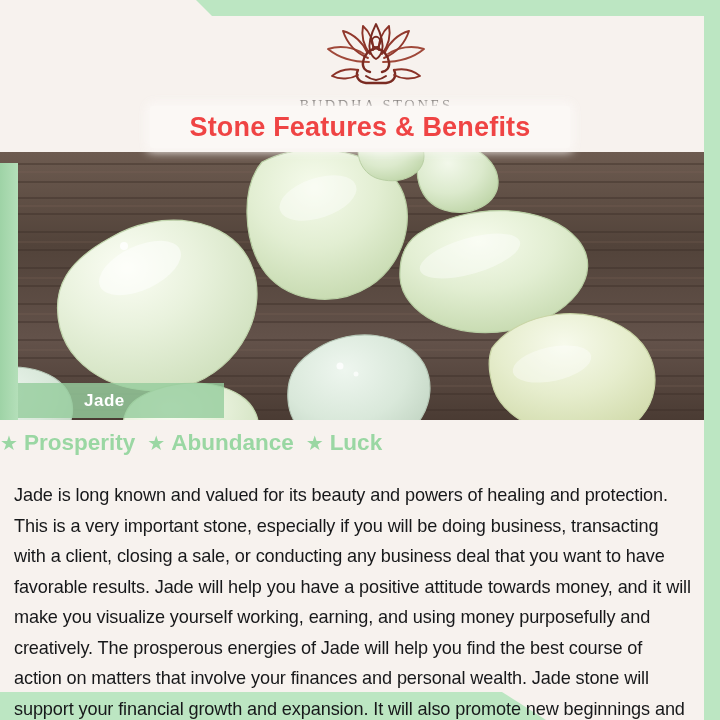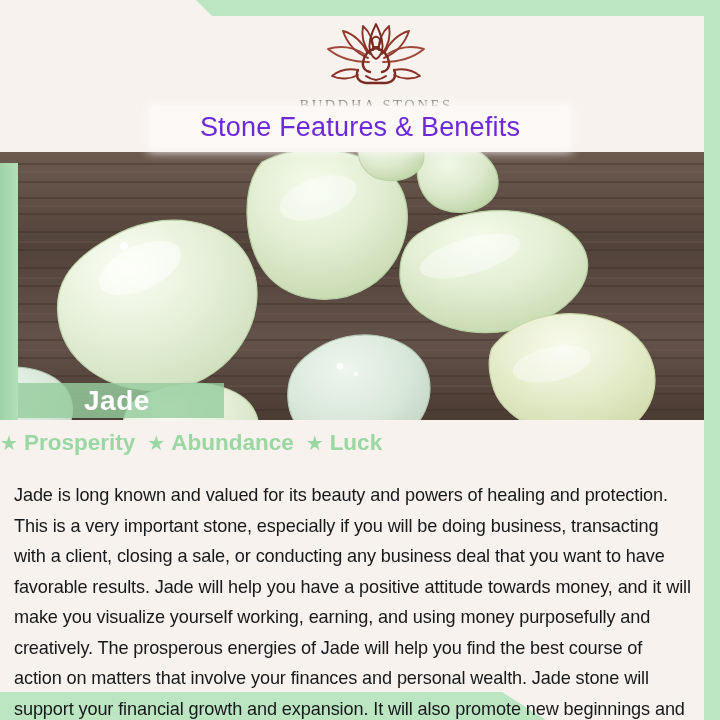--- a/index.html
+++ b/index.html
@@ -87,22 +87,22 @@
     background: #fbf8f5;
     border-radius: 3px;
     box-shadow: 0 0 10px 4px rgba(251,248,245,0.95);
     z-index: 4;
     display: flex;
     align-items: center;
     justify-content: center;
   }
   .title-text {
     font-size: 27px;
-    font-weight: normal;
-    color: #6d28d9;
+    font-weight: bold;
+    color: #ef4444;
     letter-spacing: 0.2px;
     white-space: nowrap;
   }
 
   
   .photo {
     position: absolute;
     left: 0; top: 152px;
     width: 707px; height: 268px;
     overflow: hidden;
@@ -116,21 +116,21 @@
     position: absolute;
     left: 18px; top: 383px;
     width: 206px; height: 35px;
     background: rgba(150, 205, 158, 0.82);
     z-index: 5;
     display: flex;
     align-items: center;
   }
   .jade-text {
     margin-left: 66px;
-    font-size: 28px;
+    font-size: 17px;
     font-weight: bold;
     color: #ffffff;
     letter-spacing: 0.5px;
   }
 
   
   .keywords {
     position: absolute;
     left: 0; top: 430px;
     width: 707px;

